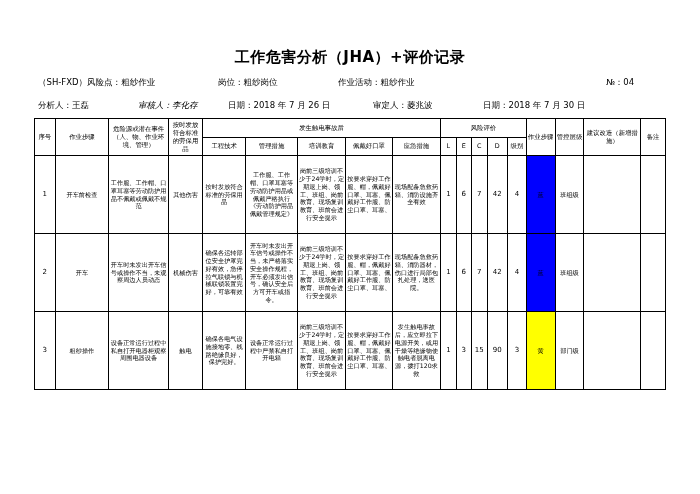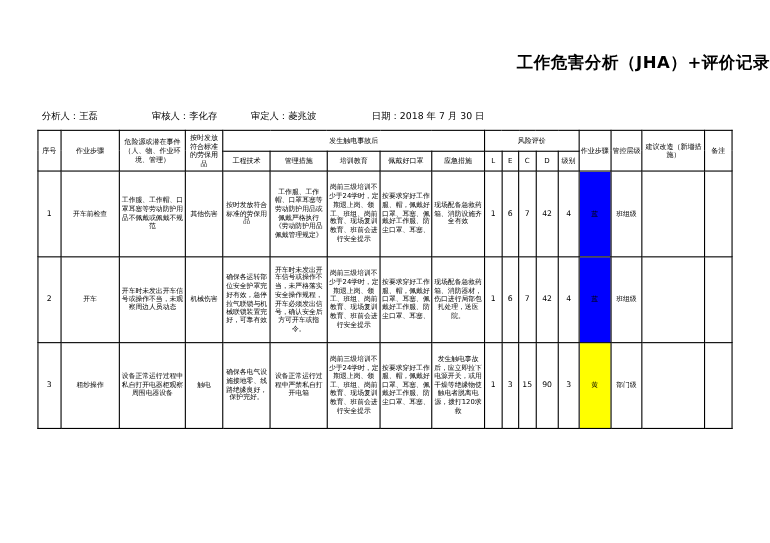--- a/index.html
+++ b/index.html
@@ -18,21 +18,21 @@
   .page {
     position: absolute;
     left: 0; top: 0;
     width: 700px; height: 494px;
     box-sizing: border-box;
   }
   .title {
     position: absolute;
     left: 0; right: 0;
     top: 48px;
-    text-align: right;
+    text-align: center;
     font-size: 15px;
     font-weight: bold;
     letter-spacing: 0.5px;
   }
   .meta-row {
     position: absolute;
     left: 38px;
     right: 34px;
     font-size: 8.5px;
     display: flex;
@@ -44,21 +44,21 @@
   .flexfill { flex: 1 1 auto; }
 
   
   .r1 .c1 { width: 180px; }
   .r1 .c2 { width: 120px; }
   .r1 .c3 { width: 170px; }
   .r1 .c4 { width: 60px; }
 
   .r2 .c1 { width: 100px; }
   .r2 .c2 { width: 145px; }
-  .r2 .c3 { width: 90px; }
+  .r2 .c3 { width: 90px; font-style: italic; }
   .r2 .c4 { width: 145px; }
   .r2 .c5 { width: 85px; font-family: Liberation Mono, monospace; }
   .r2 .c6 { width: 100px; margin-left: 25px; }
 
   table.jha {
     position: absolute;
     left: 34px;
     top: 118px;
     border-collapse: collapse;
     table-layout: fixed;
@@ -88,27 +88,45 @@
   .rowtxt { font-size: 6.2px; text-align: center; }
   .tall { height: 78px; }
 </style>
 </head>
 <body>
 
 <div class="page">
 
   <div class="title">工作危害分析（JHA）+评价记录</div>
 
+  <div class="meta-row r1">
+    <span class="meta-cell c1">
+      <span>（SH-FXD）风险点：</span><span>粗纱作业</span>
+    </span>
+    <span class="meta-cell c2">
+      <span>岗位：</span><span>粗纱岗位</span>
+    </span>
+    <span class="meta-cell c3">
+      <span>作业活动：</span><span>粗纱作业</span>
+    </span>
+    <span class="flexfill"></span>
+    <span class="meta-cell c4">
+      <span>№：</span><span>04</span>
+    </span>
+  </div>
 
   <div class="meta-row r2">
     <span class="meta-cell c1">
       <span>分析人：</span><span>王磊</span>
     </span>
     <span class="meta-cell c3">
       <span>审核人：</span><span>李化存</span>
+    </span>
+    <span class="meta-cell c4">
+      <span>日期：</span><span>2018 年 7 月 26 日</span>
     </span>
     <span class="meta-cell c5">
       <span>审定人：</span><span>菱兆波</span>
     </span>
     <span class="meta-cell c6">
       <span>日期：</span><span>2018 年 7 月 30 日</span>
     </span>
   </div>
 
   <table class="jha">

